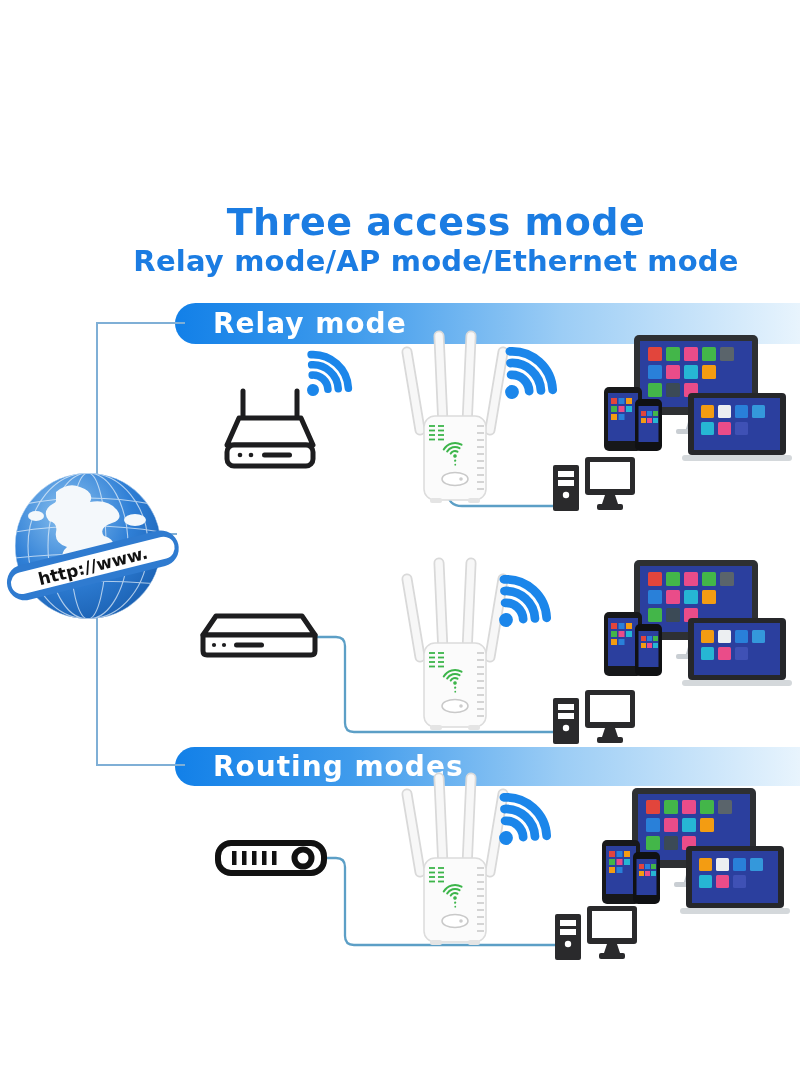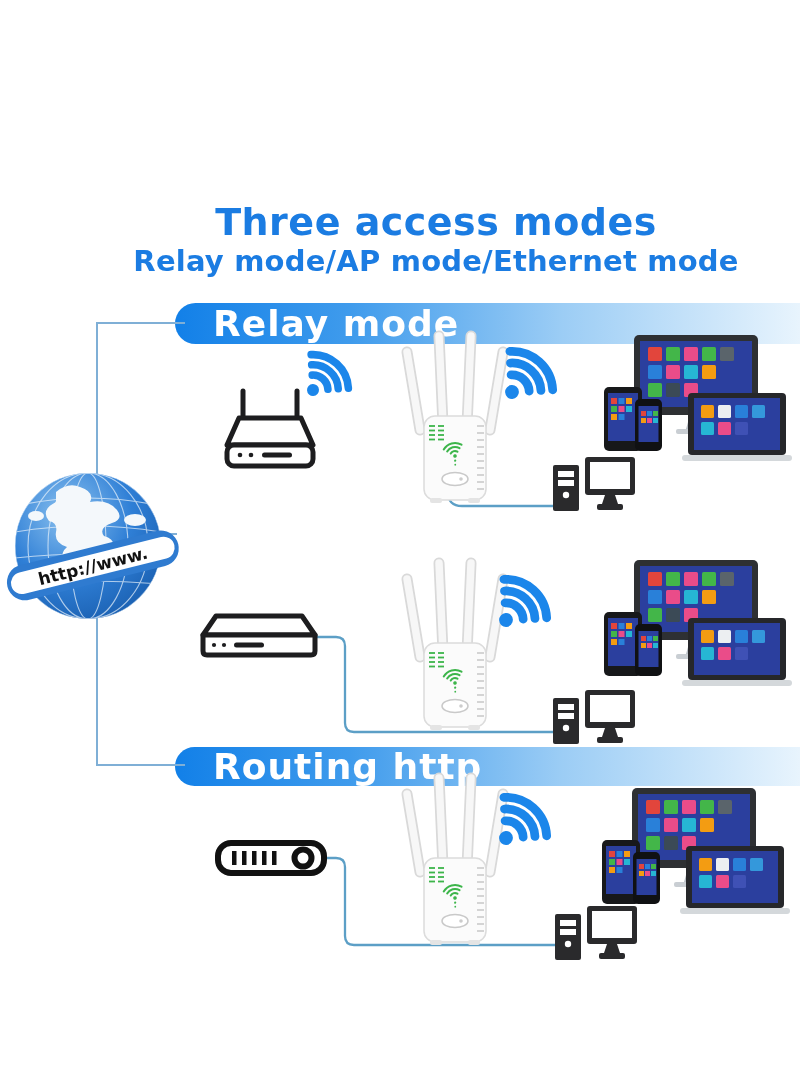--- a/index.html
+++ b/index.html
@@ -12,43 +12,43 @@
     font-size:38px;font-weight:bold;color:var(--c-heading,#1b7ce2);letter-spacing:0.5px;
   }
   .subtitle{
     position:absolute;top:244px;left:36px;width:800px;text-align:center;
     font-size:29px;font-weight:bold;color:var(--c-heading,#1b7ce2);letter-spacing:0.2px;
   }
   .banner{
     position:absolute;left:175px;width:625px;height:40px;
     border-radius:21px 0 0 21px;
     background:linear-gradient(90deg,var(--c-banner-start,#1280e8) 0%,#3f9bec 28%,#9ccdf5 62%,var(--c-banner-end,#e8f4fd) 100%);
-    color:#fff;font-size:36px;font-weight:bold;letter-spacing:1px;
+    color:#fff;font-size:28px;font-weight:bold;letter-spacing:1px;
     display:flex;align-items:center;padding-left:38px;box-sizing:border-box;
   }
   .banner-relay{top:303px;height:41px;}
   .banner-ap{top:515px;height:39px;}
   .banner-routing{top:747px;height:39px;}
   svg.art{position:absolute;left:0;top:0;z-index:5;}
   .banner{z-index:2;}
   .title,.subtitle{z-index:3;}
 </style>
 </head>
 <body>
 
 <div class="canvas">
 
-  <div class="title">Three access modes</div>
+  <div class="title">Three access mode</div>
   <div class="subtitle">Relay mode/AP mode/Ethernet mode</div>
 
   <div class="banner banner-relay">
     <span>Relay mode</span>
   </div>
   <div class="banner banner-routing">
-    <span>Routing http</span>
+    <span>Routing modes</span>
   </div>
 
   <svg class="art" width="800" height="1091" viewBox="0 0 800 1091">
     <defs>
       <radialGradient id="gg" cx="36%" cy="28%" r="80%">
         <stop offset="0%" stop-color="#8cc2ef"></stop>
         <stop offset="55%" stop-color="#2f7fd6"></stop>
         <stop offset="100%" stop-color="#1a5fb0"></stop>
       </radialGradient>
       <clipPath id="globeClip">

